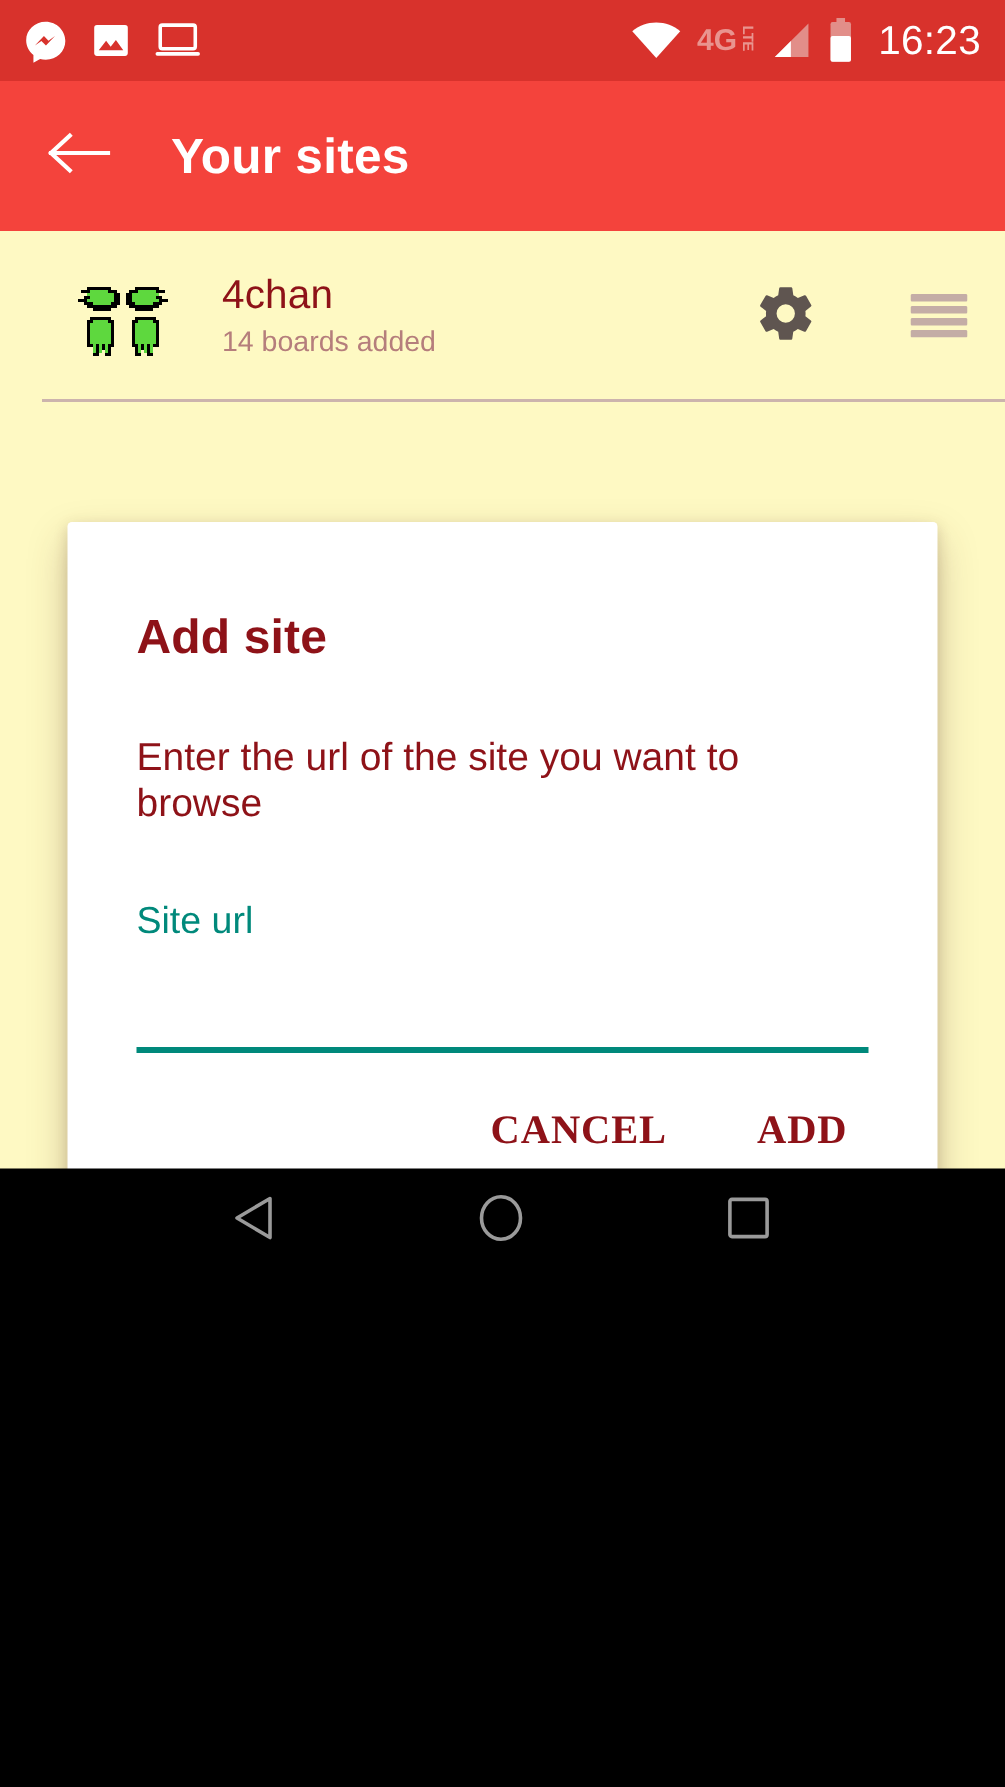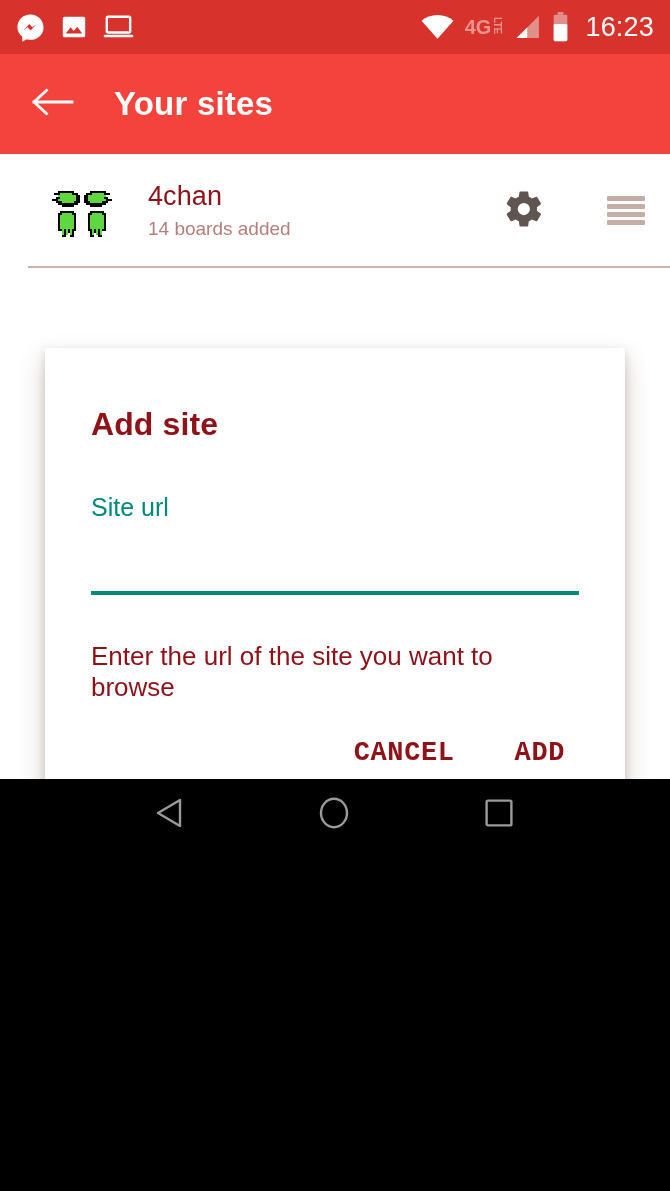--- a/index.html
+++ b/index.html
@@ -9,21 +9,21 @@
     height: 1191px;
     overflow: hidden;
     background: #000;
     font-family: "Liberation Sans", sans-serif;
   }
 
   #screen {
     position: relative;
     width: 670px;
     height: 850px;
-    background: #ffffff;
+    background: #fef9c3;
     overflow: hidden;
   }
 
   
   #status-bar {
     position: absolute;
     top: 0; left: 0;
     width: 670px;
     height: 54px;
     background: #d8322c;
@@ -202,21 +202,21 @@
     gap: 56px;
   }
   .dialog-btn {
     color: #8e1218;
     font-size: 27px;
     font-weight: 700;
     letter-spacing: 0.6px;
     background: none;
     border: none;
     cursor: pointer;
-    font-family: Liberation Mono, monospace;
+    font-family: Liberation Serif, serif;
     padding: 6px 2px;
   }
 
   
   #fab {
     position: absolute;
     left: 536px;
     top: 968px;
     width: 104px;
     height: 104px;
@@ -376,27 +376,27 @@
           </svg>
         </span>
       </div>
 
       <div class="site-divider"></div>
     </div>
   </div>
 
   <div id="dialog">
     <div id="dialog-title">Add site</div>
+    <div id="dialog-message">Enter the url of the site you want to browse</div>
+
     <div id="field-wrap">
       <div id="field-label">Site url</div>
       <input id="site-url-input" type="text" placeholder="" style="">
       <div id="field-underline"></div>
     </div>
-
-    <div id="dialog-message">Enter the url of the site you want to browse</div>
 
     <div id="dialog-actions">
       <button class="dialog-btn">CANCEL</button>
       <button class="dialog-btn">ADD</button>
     </div>
   </div>
 
   <div id="fab">
     <span>
       <svg width="38" height="38" viewBox="0 0 38 38">

